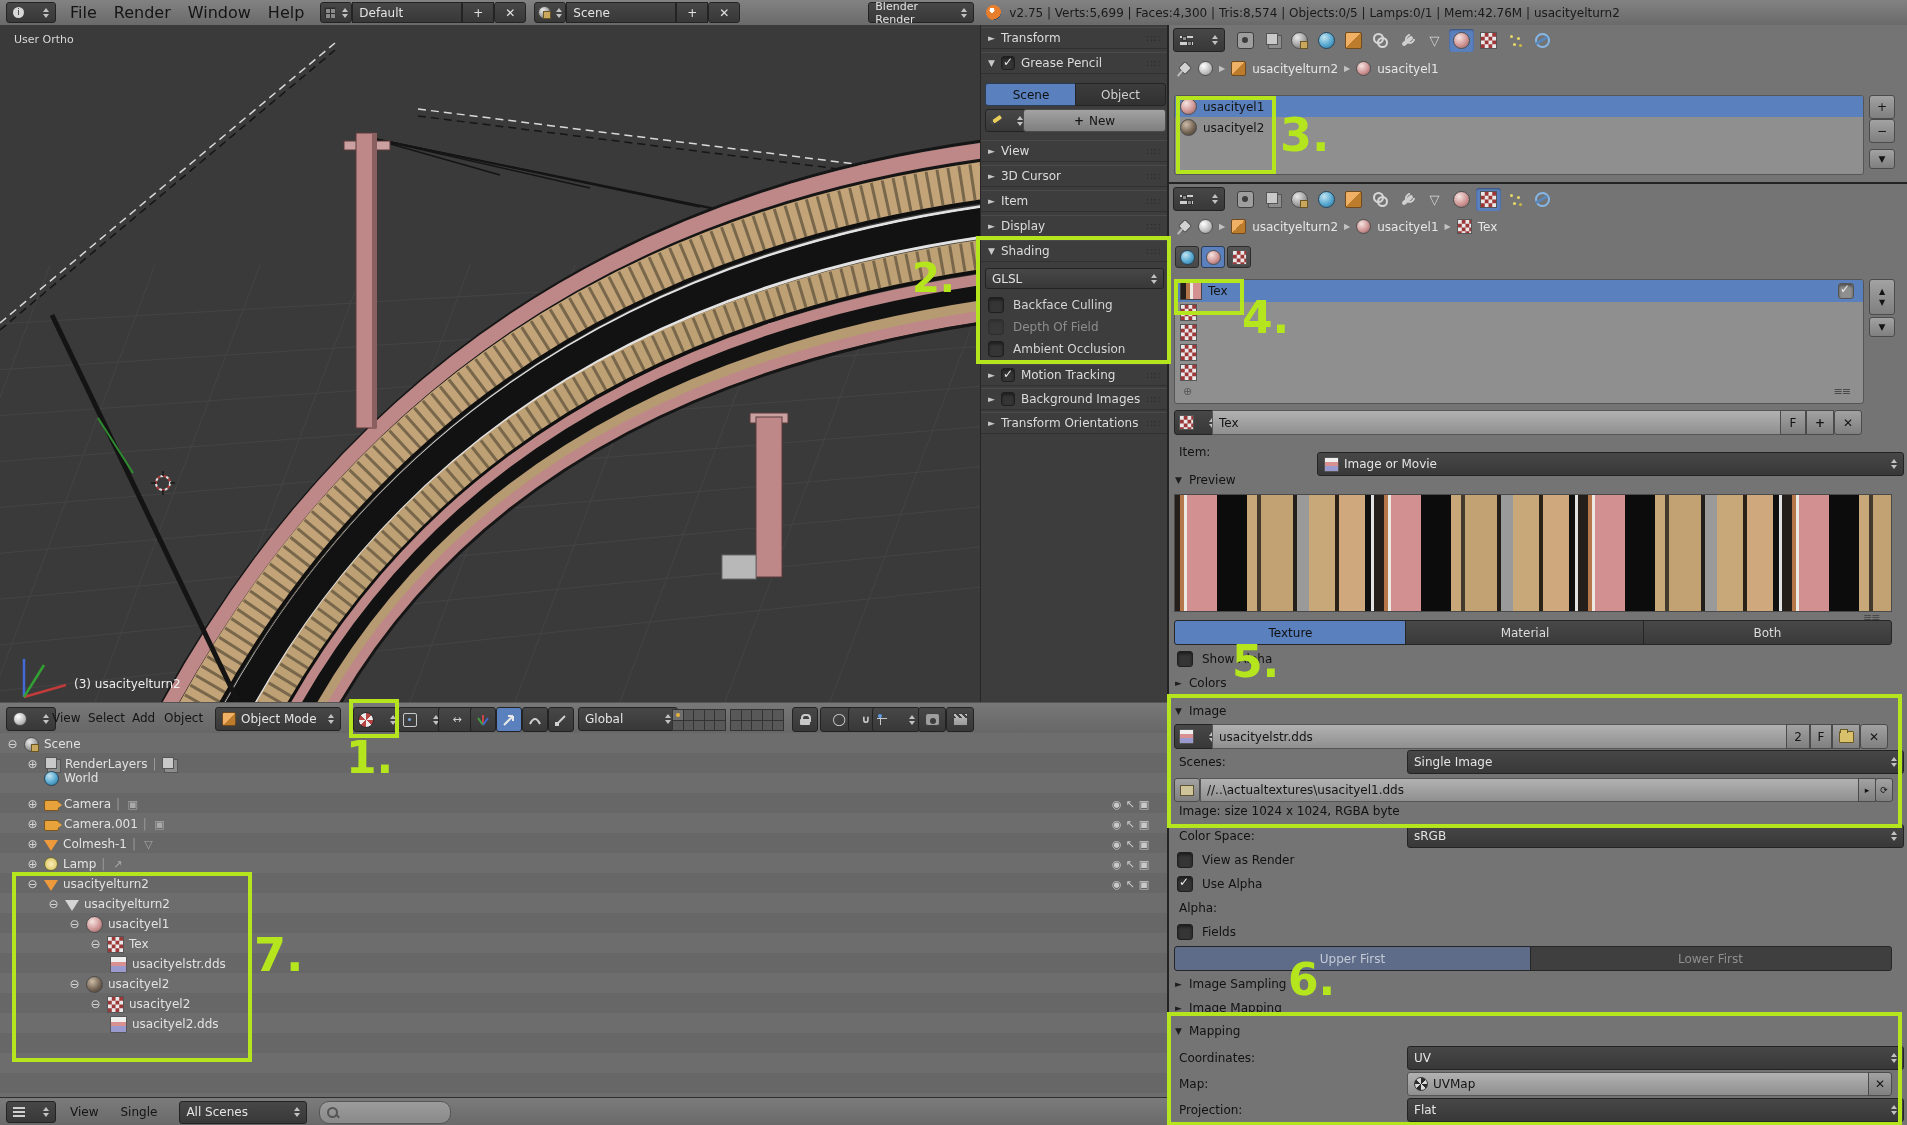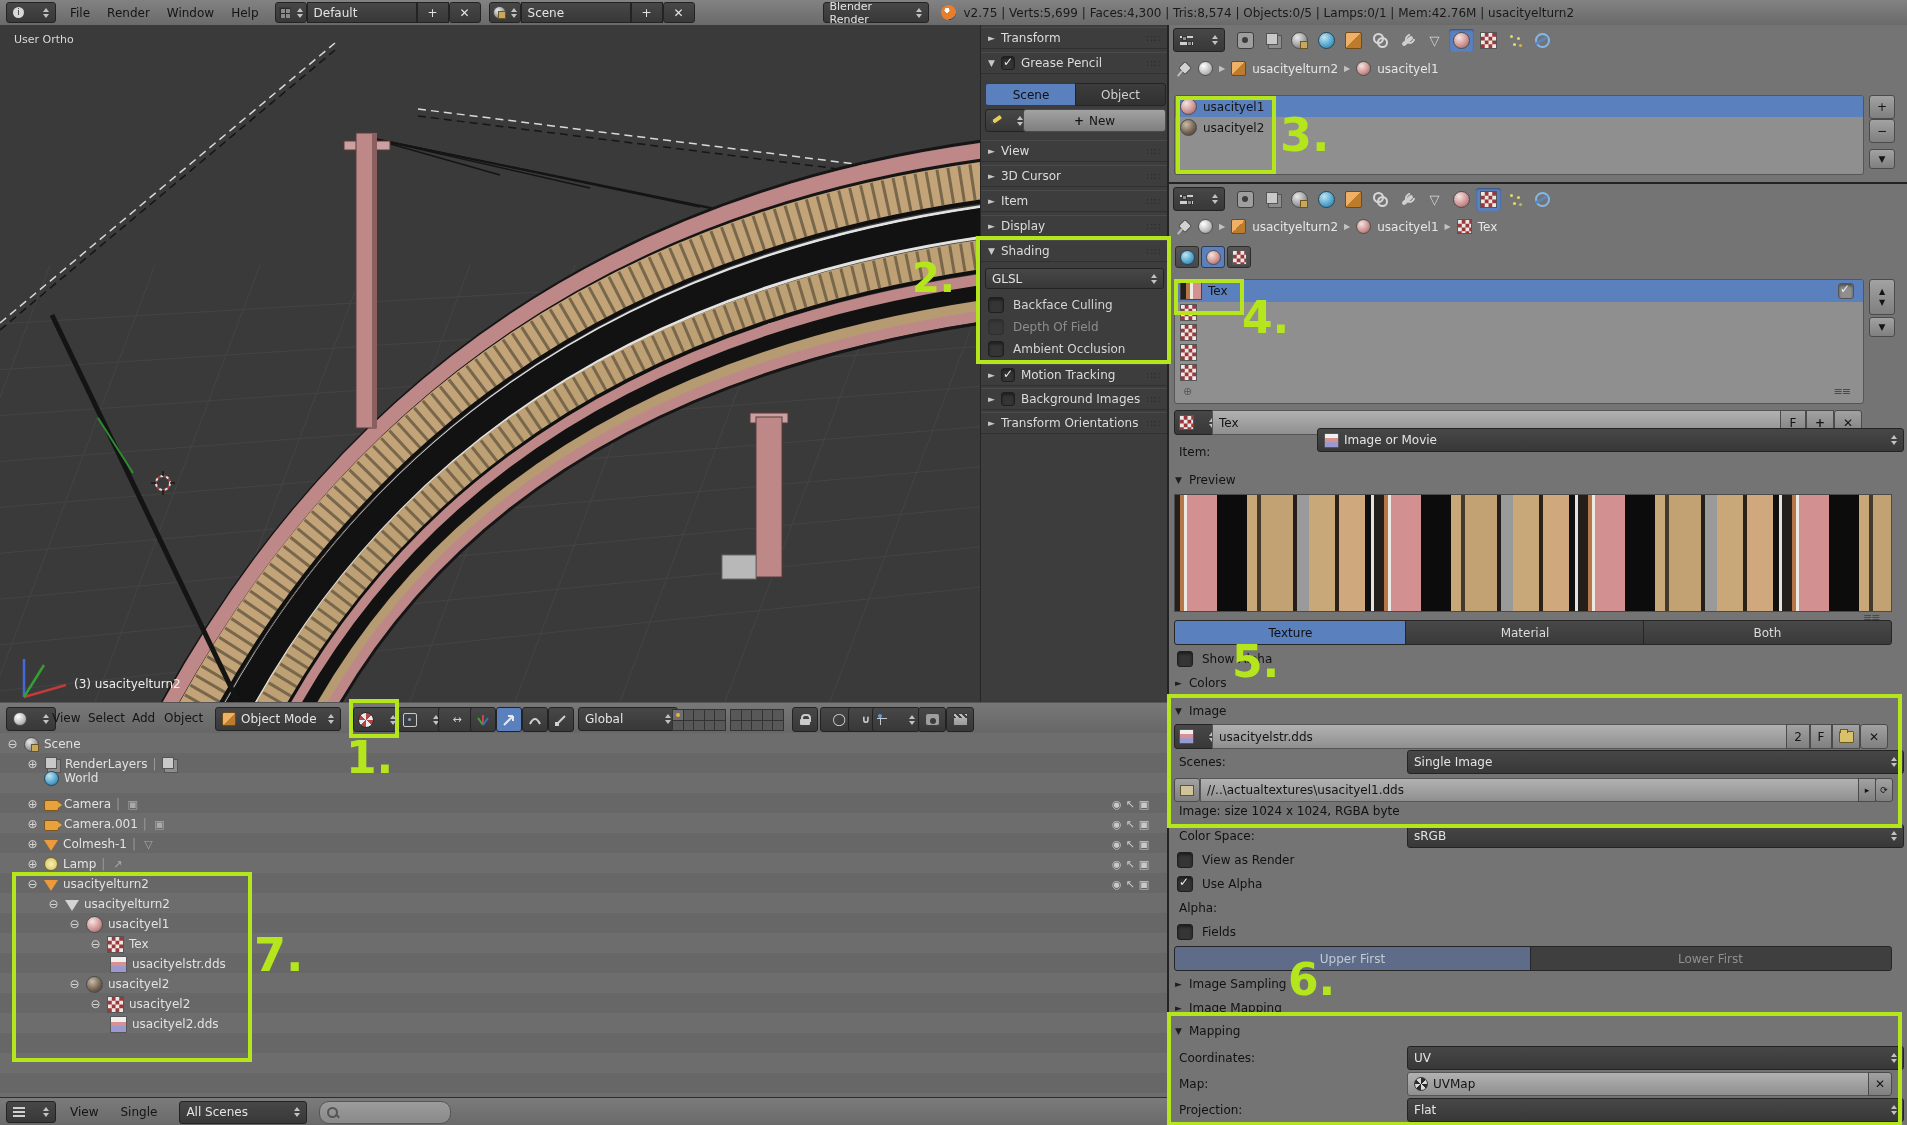--- a/index.html
+++ b/index.html
@@ -61,21 +61,21 @@
   .ic-camobj{background:#e8a23c;border-radius:2px;width:13px;height:9px;margin-top:3px;border:1px solid #7a561e}
   .ic-camobj::after{content:"";position:absolute;right:-4px;top:1px;width:0;height:0;border-top:3px solid transparent;border-bottom:3px solid transparent;border-left:4px solid #e8a23c}
   .ic-shading{border-radius:50%;background:repeating-conic-gradient(#b84444 0 45deg,#ececec 45deg 90deg);border:1px solid #2e2e2e;width:14px;height:14px}
   .ic-grid{background:
       linear-gradient(#2c2c2c 1px,transparent 1px) 0 0/5px 5px,
       linear-gradient(90deg,#2c2c2c 1px,transparent 1px) 0 0/5px 5px,#8a8a8a;border:1px solid #3a3a3a}
   .glyph{font-size:11px;color:#cfcfcf;line-height:15px;text-align:center;width:15px;display:inline-block;flex:none}
 
   
   #topbar{left:0;top:0;width:1907px;height:25px;background:linear-gradient(#828282,#6a6a6a);border-bottom:1px solid #2c2c2c}
-  #topbar .hmenu{font-size:12px;color:#141414}
+  #topbar .hmenu{font-size:16px;color:#141414}
 
   
   #vp{left:0;top:25px;width:980px;height:677px;background:#3a3a3a;overflow:hidden}
   .vp-label{color:#d8d8d8;font-size:11px}
   
   #npanel{left:980px;top:25px;width:187px;height:677px;background:#3d3d3d;border-left:1px solid #262626}
   .np-head{position:absolute;left:0;width:187px;height:22px;display:flex;align-items:center;gap:6px;
       padding:0 7px;color:#dcdcdc;font-size:12px;border-top:1px solid #4a4a4a;border-bottom:1px solid #313131;box-sizing:border-box}
   .np-head .grip{margin-left:auto;color:#2a2a2a;font-size:10px;letter-spacing:1px}
   .np-arrow{font-size:9px;color:#c8c8c8;flex:none}
@@ -816,21 +816,21 @@
     <div class="fld abs" style="left:43px;top:226px;width:566px;height:23px;border-radius:0">
       <span>Tex</span>
     </div>
     <div class="btn abs" style="left:611px;top:226px;width:24px;height:23px;border-radius:0">
         <span>F</span>
       </div>
     <div class="btn abs" style="left:637px;top:226px;width:26px;height:23px;border-radius:0;font-weight:bold">+</div>
     <div class="btn abs" style="left:665px;top:226px;width:26px;height:23px">✕</div>
 
     <span class="plabel" style="top:261px">Item:</span>
-    <div class="dd abs" style="left:148px;top:244px;width:573px;height:22px">
+    <div class="dd abs" style="left:148px;top:268px;width:573px;height:22px">
       <span class="ic ic-img" style="width:13px;height:13px"></span>
       <span>Image or Movie</span>
         <span class="spin">
           <b></b>
           <i></i>
         </span>
     </div>
 
     <div class="phead" style="top:289px">
       <span class="tri">▼</span>

